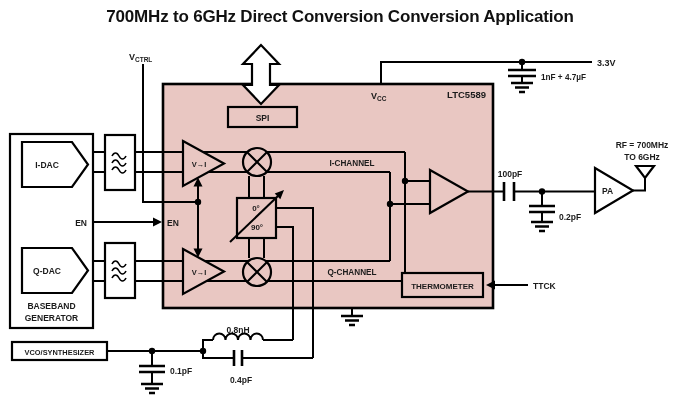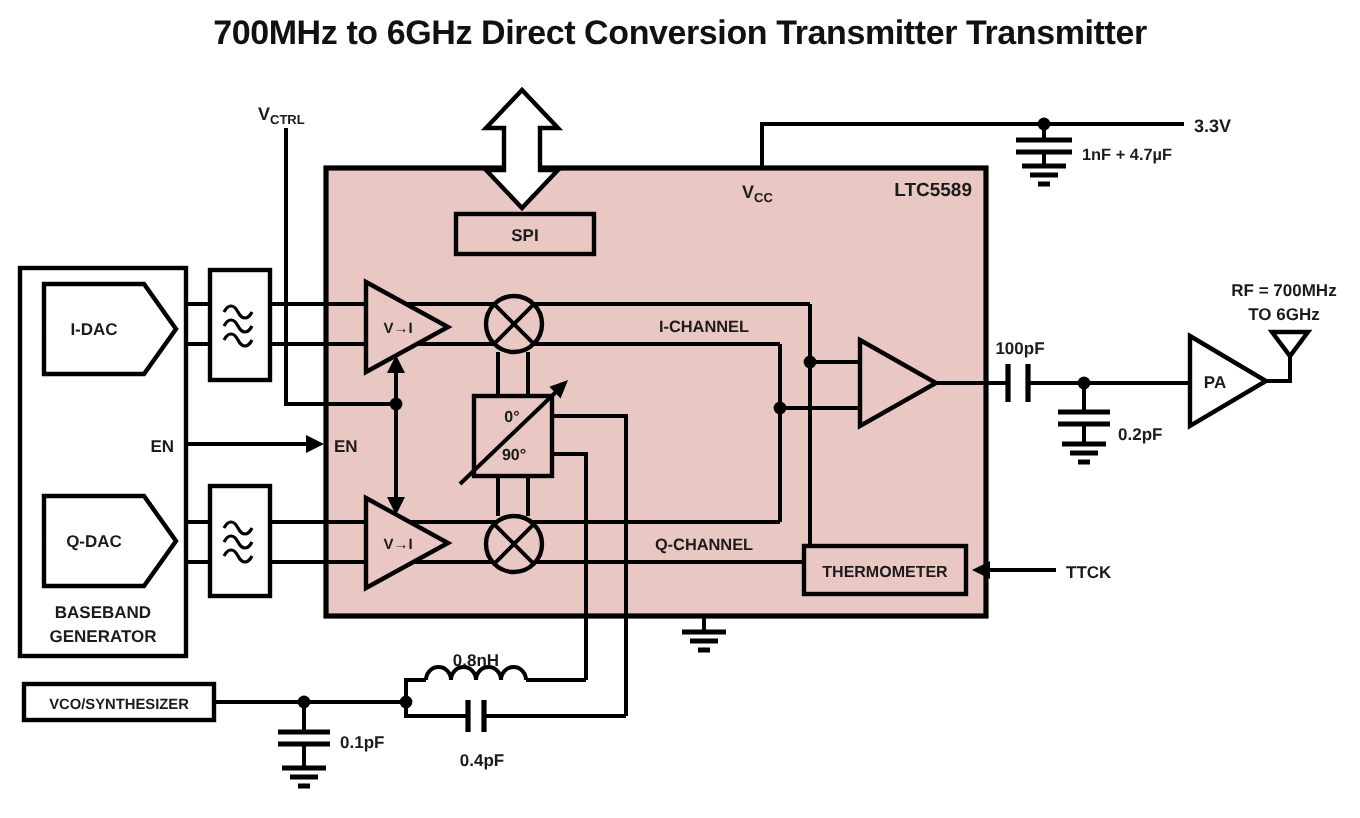--- a/index.html
+++ b/index.html
@@ -17,21 +17,21 @@
   .wf{fill:#ffffff;stroke:#000;stroke-width:2.2;}
   .blk{fill:#e9c7c2;stroke:#000;stroke-width:2.6;}
   .dot{fill:#000;stroke:none;}
   .ah{fill:#000;stroke:none;}
   .sq{stroke:#000;stroke-width:1.6;fill:none;}
 </style>
 </head>
 <body>
 
 <div id="stage">
-  <div id="title">700MHz to 6GHz Direct Conversion Transmitter Transmitter</div>
+  <div id="title">700MHz to 6GHz Direct Conversion Conversion Application</div>
 
   <svg width="680" height="409" viewBox="0 0 680 409">
 
     <rect class="blk" x="163" y="84" width="330" height="224" fill="#e9c7c2"></rect>
 
     <g>
 
       <path class="wire" d="M80,152H405 M80,172H390 M80,261H390 M80,281H405
                             M405,152V281 M390,172V261 M405,181H430 M390,204H430"></path>
 

